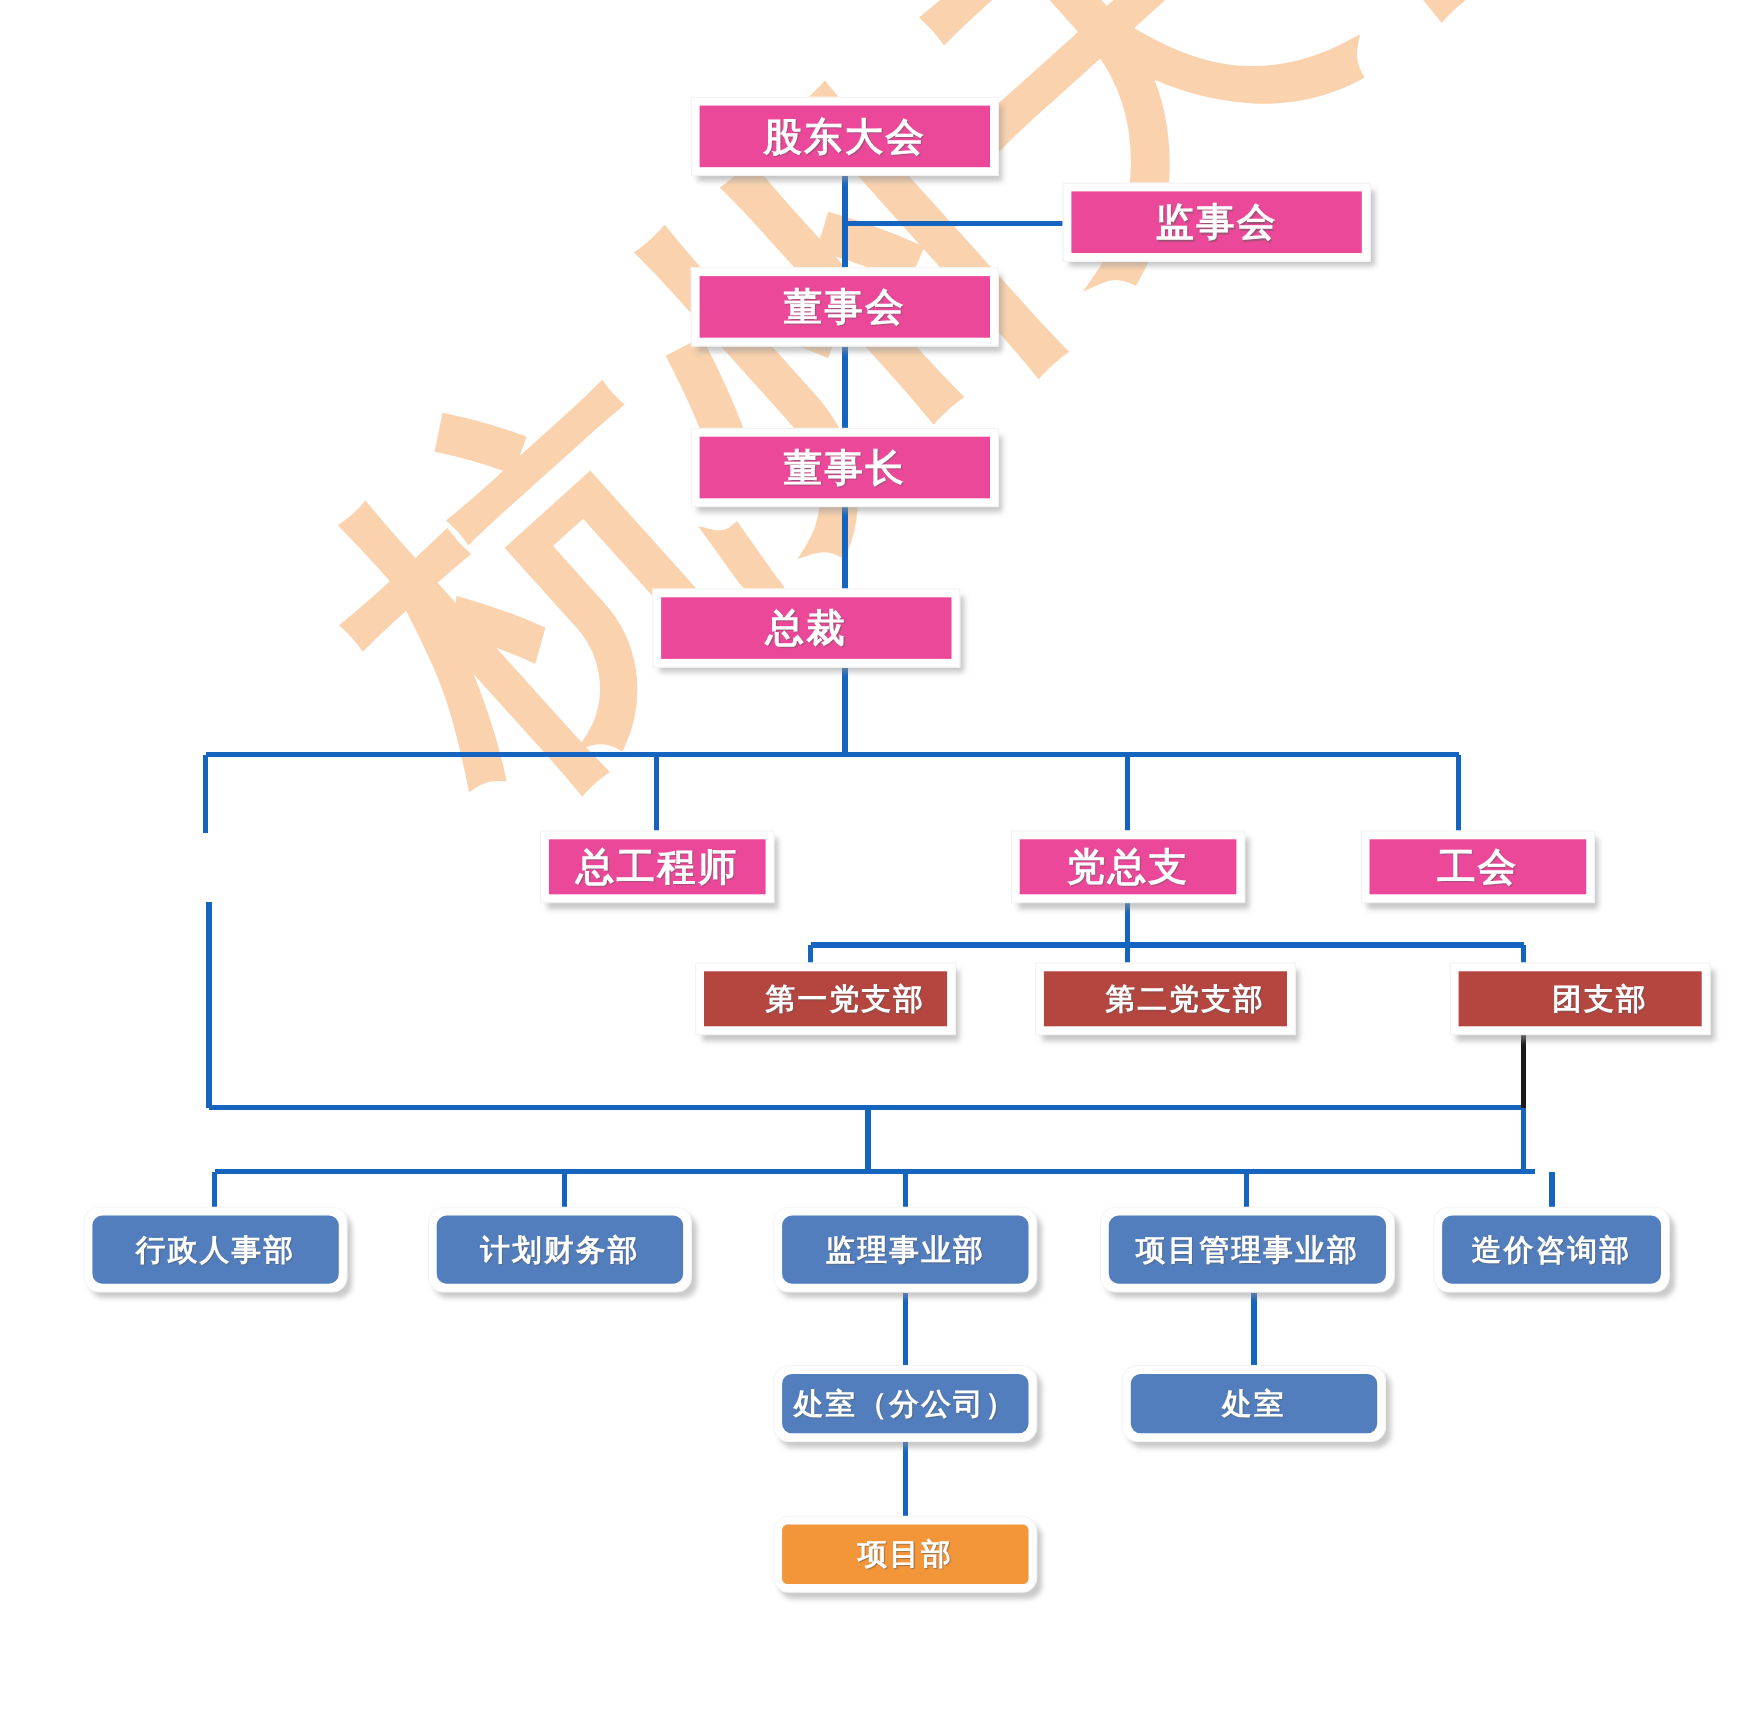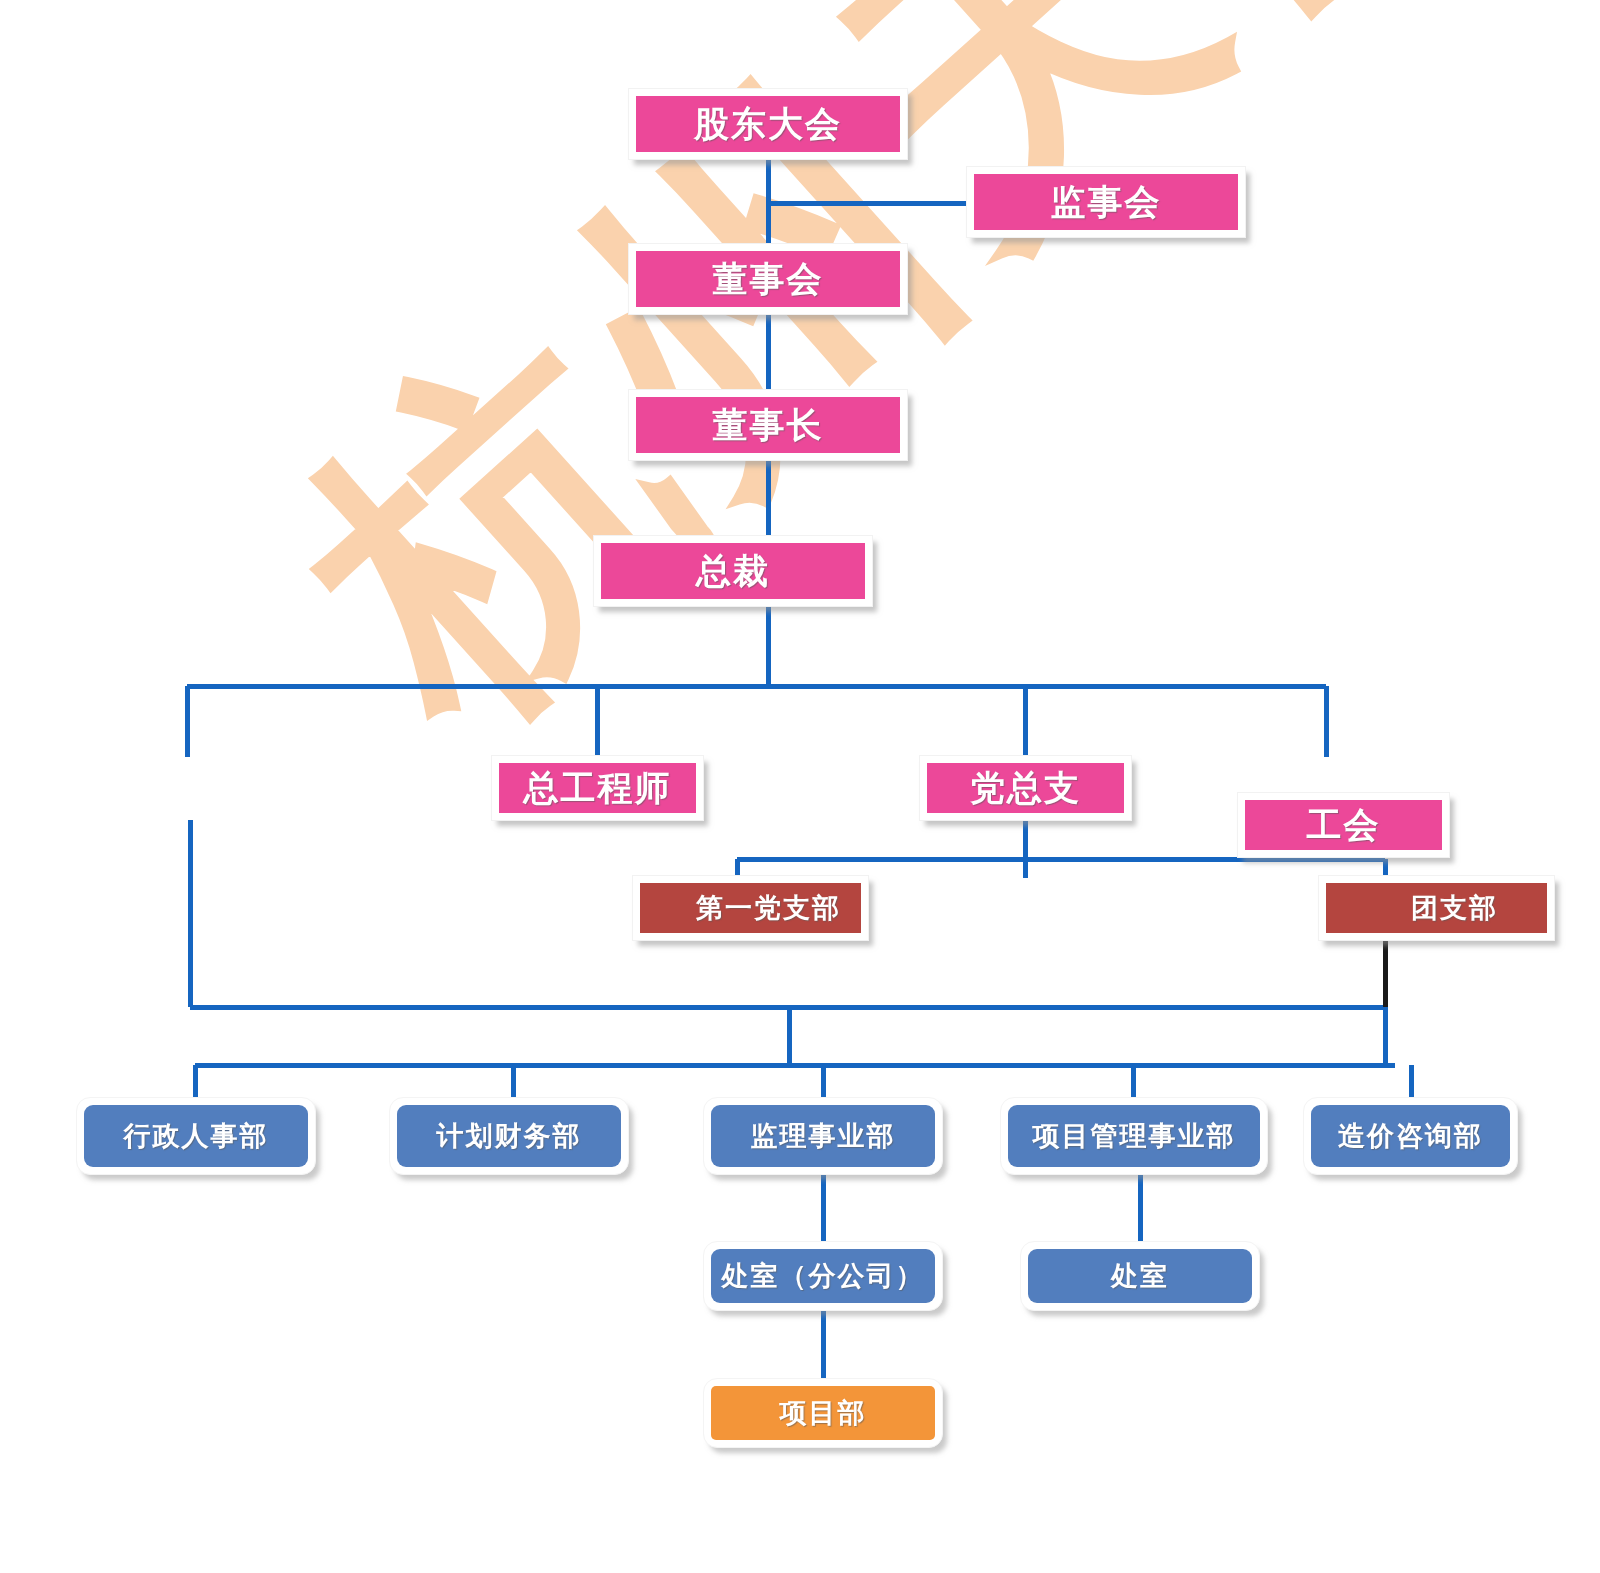--- a/index.html
+++ b/index.html
@@ -206,28 +206,31 @@
 
 
   <div class="node teal" style="left:491px;top:755px;width:213px;height:66px;">
     <div class="fill">总工程师</div>
   </div>
 
   <div class="node teal" style="left:919px;top:755px;width:213px;height:66px;">
     <div class="fill">党总支</div>
   </div>
 
-  <div class="node teal" style="left:1237px;top:792px;width:213px;height:66px;">
+  <div class="node teal" style="left:1237px;top:755px;width:213px;height:66px;">
     <div class="fill">工会</div>
   </div>
 
   <div class="node red" style="left:632px;top:875px;width:237px;height:66px;">
     <div class="fill">第一党支部</div>
   </div>
 
+  <div class="node red" style="left:941px;top:875px;width:237px;height:66px;">
+    <div class="fill">第二党支部</div>
+  </div>
 
   <div class="node red" style="left:1318px;top:875px;width:237px;height:66px;">
     <div class="fill">团支部</div>
   </div>
 
   <div class="node blue" style="left:76px;top:1097px;width:240px;height:78px;">
     <div class="fill">行政人事部</div>
   </div>
 
   <div class="node blue" style="left:389px;top:1097px;width:240px;height:78px;">

